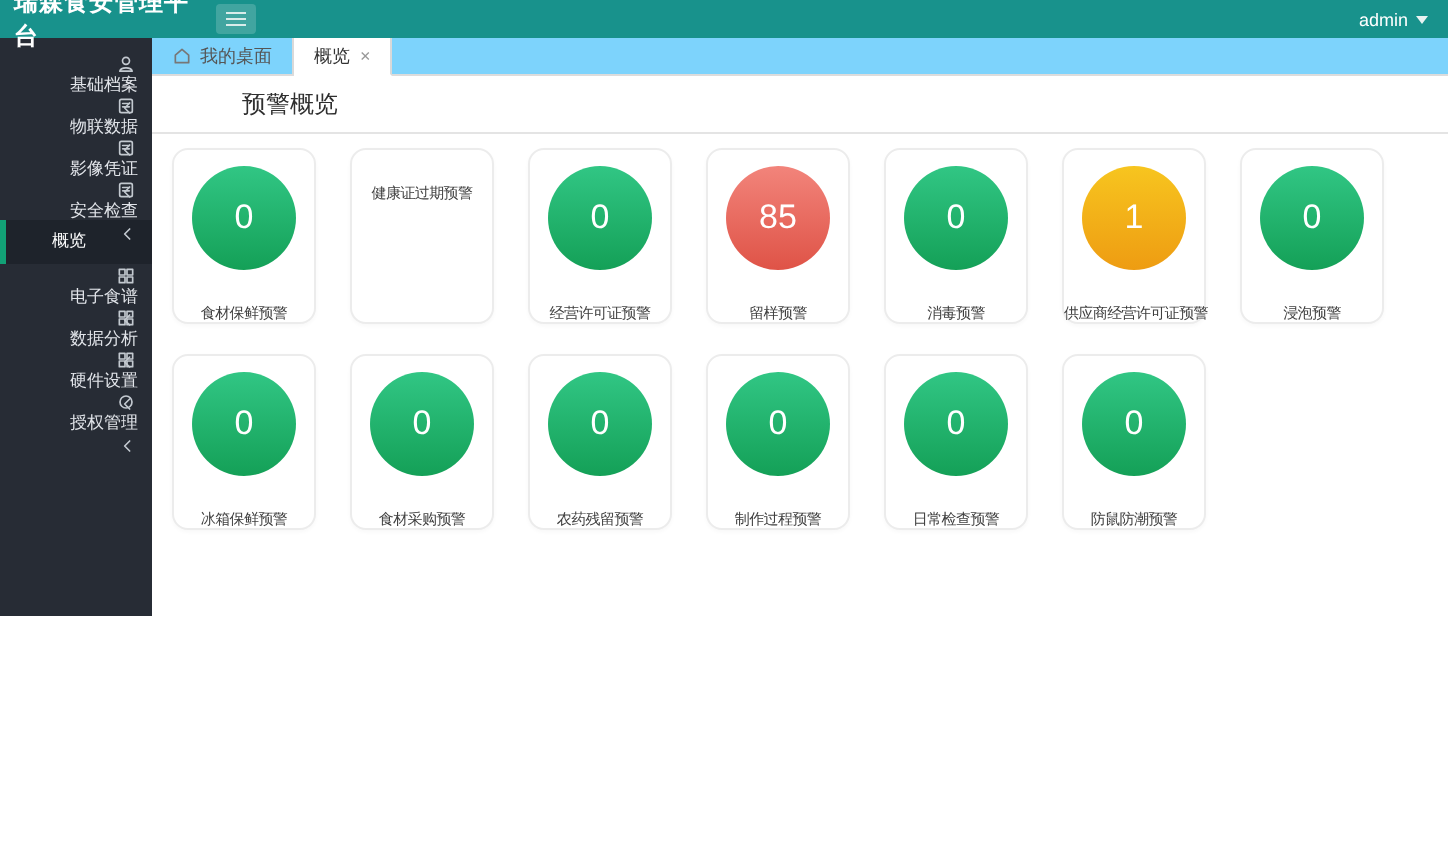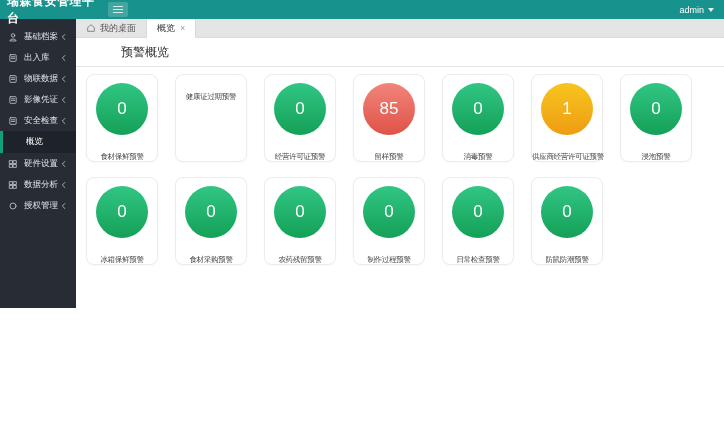--- a/index.html
+++ b/index.html
@@ -10,31 +10,31 @@
   
   .header { position:absolute; top:0; left:0; width:724px; height:19px; background:#18928C; display:flex; align-items:center; z-index:5; }
   .logo { color:#fff; font-size:12px; font-weight:bold; padding-left:7px; letter-spacing:.5px; width:100px; }
   .hamburger { margin-left:8px; width:20px; height:15px; background:rgba(255,255,255,.18); border-radius:2px; display:flex; flex-direction:column; justify-content:center; align-items:center; gap:2px; cursor:pointer; }
   .hamburger i { display:block; width:10px; height:1.3px; background:#d9ecea; }
   .header-right { margin-left:auto; padding-right:10px; display:flex; align-items:center; color:#fff; font-size:9px; cursor:pointer; }
   .caret-down { display:inline-block; margin-left:4px; width:0; height:0; border-left:3px solid transparent; border-right:3px solid transparent; border-top:4px solid #e8f3f2; }
 
   
   .sidebar { position:absolute; top:19px; left:0; bottom:0; width:76px; background:#272C35; padding-top:7px; }
-  .menu-item { height:21px; display:flex; align-items:center; padding:0 7px 0 8px; cursor:pointer; }
+  .menu-item { height:21px; display:flex; align-items:flex-end; padding:0 7px 0 8px; cursor:pointer;flex-direction:column; }
   .menu-item .icon { width:11px; height:11px; flex:0 0 11px; display:flex; align-items:center; }
   .menu-item .icon svg *, .chev svg * { fill:none; stroke:#c3c9d0; stroke-width:1; stroke-linecap:round; stroke-linejoin:round; }
   .menu-item .label { font-size:8.5px; color:#e2e5ea; margin-left:5px; white-space:nowrap; }
   .menu-item .chev { margin-left:auto; width:10px; height:10px; display:flex; align-items:center; }
   .submenu-item { height:22px; display:flex; align-items:center; background:#1E232B; border-left:3px solid #12A176; padding-left:23px; cursor:pointer; }
   .submenu-item .label { font-size:8.5px; color:#ffffff; }
 
   
   .main { position:absolute; top:19px; left:76px; right:0; bottom:0; background:#fff; }
-  .tabbar { height:19px; background:#e5e5e5; border-bottom:1px solid #DCDCDC; display:flex; align-items:stretch; }
+  .tabbar { height:19px; background:#7dd3fc; border-bottom:1px solid #DCDCDC; display:flex; align-items:stretch; }
   .tab { display:flex; align-items:center; padding:0 10px; font-size:9px; color:#555; border-right:1px solid #D9D9D9; cursor:pointer; white-space:nowrap; }
   .tab .t-icon { width:10px; height:10px; margin-right:4px; display:flex; align-items:center; }
   .tab .t-icon svg * { fill:none; stroke:#777; stroke-width:1; stroke-linejoin:round; }
   .tab.active { background:#fff; color:#333; margin-bottom:-1px; border-bottom:1px solid #fff; }
   .tab .close { margin-left:5px; color:#999; font-size:9px; line-height:1; cursor:pointer; }
 
   .page-title { font-size:12px; color:#2f2f2f; padding:6px 0 5px 3px;margin-left:42px; }
   .title-divider { border-bottom:1px solid #E4E4E4; }
 
   
@@ -76,35 +76,20 @@
           </span>
         </div>
         <div class="menu-item">
           <span class="icon">
             <svg viewBox="0 0 12 12" width="10" height="10">
               <rect x="2.2" y="2" width="7.6" height="8" rx="1"></rect>
               <line x1="4" y1="4.5" x2="8" y2="4.5"></line>
               <line x1="4" y1="6.5" x2="8" y2="6.5"></line>
             </svg>
           </span>
-          <span class="label">出入库</span>
-          <span class="chev">
-            <svg viewBox="0 0 12 12" width="10" height="10">
-              <polyline points="7,3 4,6 7,9"></polyline>
-            </svg>
-          </span>
-        </div>
-        <div class="menu-item">
-          <span class="icon">
-            <svg viewBox="0 0 12 12" width="10" height="10">
-              <rect x="2.2" y="2" width="7.6" height="8" rx="1"></rect>
-              <line x1="4" y1="4.5" x2="8" y2="4.5"></line>
-              <line x1="4" y1="6.5" x2="8" y2="6.5"></line>
-            </svg>
-          </span>
           <span class="label">物联数据</span>
           <span class="chev">
             <svg viewBox="0 0 12 12" width="10" height="10">
               <polyline points="7,3 4,6 7,9"></polyline>
             </svg>
           </span>
         </div>
         <div class="menu-item">
           <span class="icon">
             <svg viewBox="0 0 12 12" width="10" height="10">
@@ -140,21 +125,21 @@
         </div>
         <div class="menu-item">
           <span class="icon">
             <svg viewBox="0 0 12 12" width="10" height="10">
               <rect x="2" y="2" width="3.4" height="3.4"></rect>
               <rect x="6.6" y="2" width="3.4" height="3.4"></rect>
               <rect x="2" y="6.6" width="3.4" height="3.4"></rect>
               <rect x="6.6" y="6.6" width="3.4" height="3.4"></rect>
             </svg>
           </span>
-          <span class="label">硬件设置</span>
+          <span class="label">电子食谱</span>
           <span class="chev">
             <svg viewBox="0 0 12 12" width="10" height="10">
               <polyline points="7,3 4,6 7,9"></polyline>
             </svg>
           </span>
         </div>
         <div class="menu-item">
           <span class="icon">
             <svg viewBox="0 0 12 12" width="10" height="10">
               <rect x="2" y="2" width="3.4" height="3.4"></rect>
@@ -166,20 +151,36 @@
           <span class="label">数据分析</span>
           <span class="chev">
             <svg viewBox="0 0 12 12" width="10" height="10">
               <polyline points="7,3 4,6 7,9"></polyline>
             </svg>
           </span>
         </div>
         <div class="menu-item">
           <span class="icon">
             <svg viewBox="0 0 12 12" width="10" height="10">
+              <rect x="2" y="2" width="3.4" height="3.4"></rect>
+              <rect x="6.6" y="2" width="3.4" height="3.4"></rect>
+              <rect x="2" y="6.6" width="3.4" height="3.4"></rect>
+              <rect x="6.6" y="6.6" width="3.4" height="3.4"></rect>
+            </svg>
+          </span>
+          <span class="label">硬件设置</span>
+          <span class="chev">
+            <svg viewBox="0 0 12 12" width="10" height="10">
+              <polyline points="7,3 4,6 7,9"></polyline>
+            </svg>
+          </span>
+        </div>
+        <div class="menu-item">
+          <span class="icon">
+            <svg viewBox="0 0 12 12" width="10" height="10">
               <circle cx="6" cy="6" r="3.6"></circle>
             </svg>
           </span>
           <span class="label">授权管理</span>
           <span class="chev">
             <svg viewBox="0 0 12 12" width="10" height="10">
               <polyline points="7,3 4,6 7,9"></polyline>
             </svg>
           </span>
         </div>

